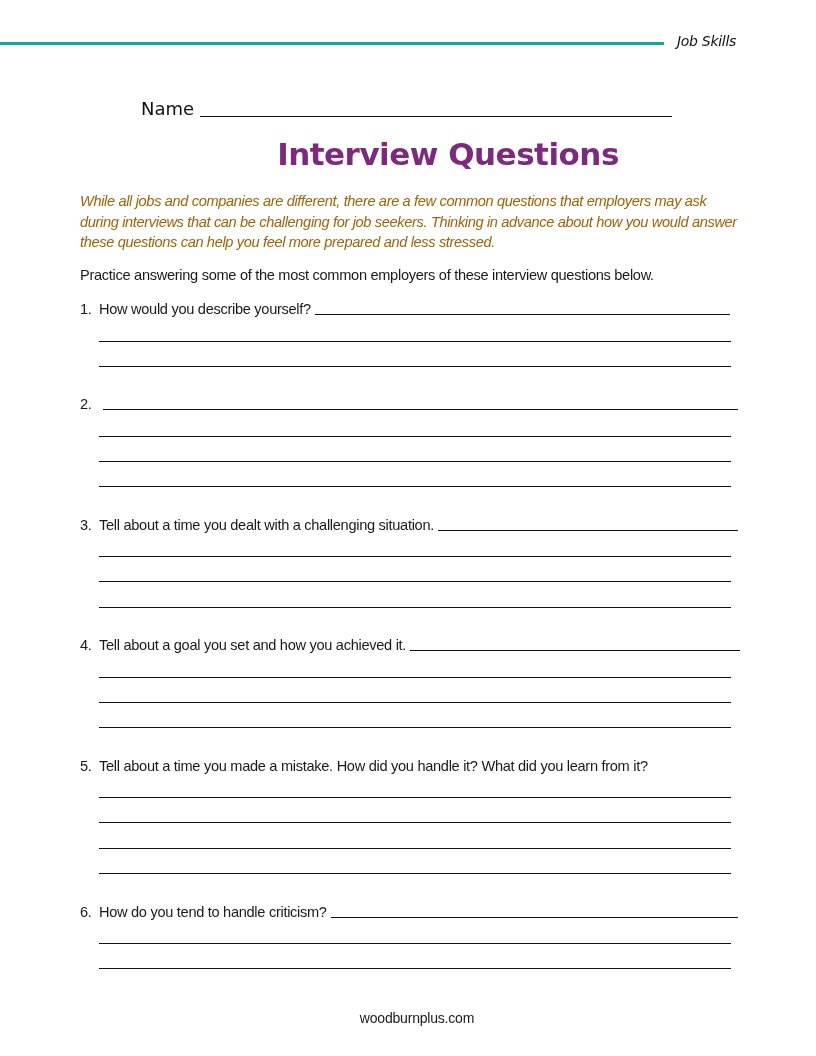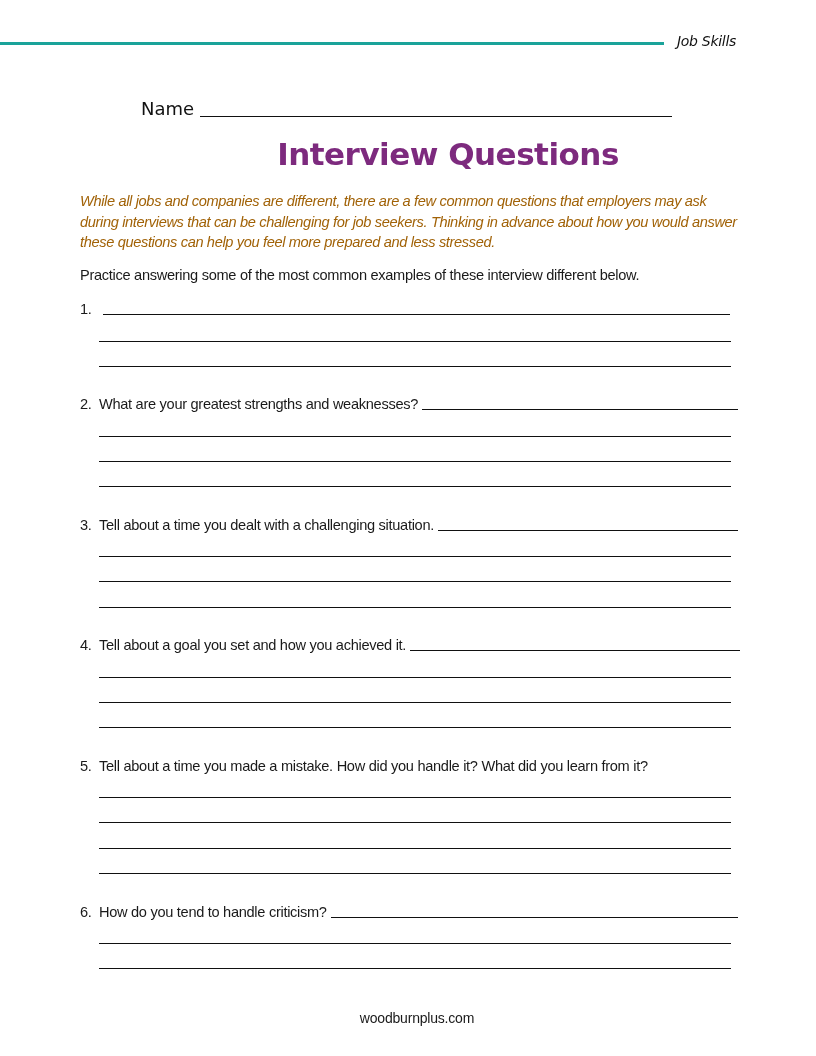--- a/index.html
+++ b/index.html
@@ -34,32 +34,32 @@
 <div class="header-label">Job Skills</div>
 
 <div class="name-row">
   <span class="name-label">Name</span>
   <span class="name-line"></span>
 </div>
 
 <div class="title">Interview Questions</div>
 
 <div class="intro">While all jobs and companies are different, there are a few common questions that employers may ask during interviews that can be challenging for job seekers. Thinking in advance about how you would answer these questions can help you feel more prepared and less stressed.</div>
-<div class="instruction">Practice answering some of the most common examples of these interview different below.</div>
+<div class="instruction">Practice answering some of the most common employers of these interview questions below.</div>
 
 <div class="question" style="top:300px;">
   <span class="q-num">1.</span>
+  <span class="q-text">How would you describe yourself?</span>
   <span class="q-fill" style="margin-right:6px;"></span>
 </div>
 <div class="answer-line" style="top:341px;"></div>
 <div class="answer-line" style="top:366px;"></div>
 
 <div class="question" style="top:395px;">
   <span class="q-num">2.</span>
-  <span class="q-text">What are your greatest strengths and weaknesses?</span>
   <span class="q-fill" style="margin-right:-2px;"></span>
 </div>
 <div class="answer-line" style="top:436px;"></div>
 <div class="answer-line" style="top:461px;"></div>
 <div class="answer-line" style="top:486px;"></div>
 
 <div class="question" style="top:516px;">
   <span class="q-num">3.</span>
   <span class="q-text">Tell about a time you dealt with a challenging situation.</span>
   <span class="q-fill" style="margin-right:-2px;"></span>

